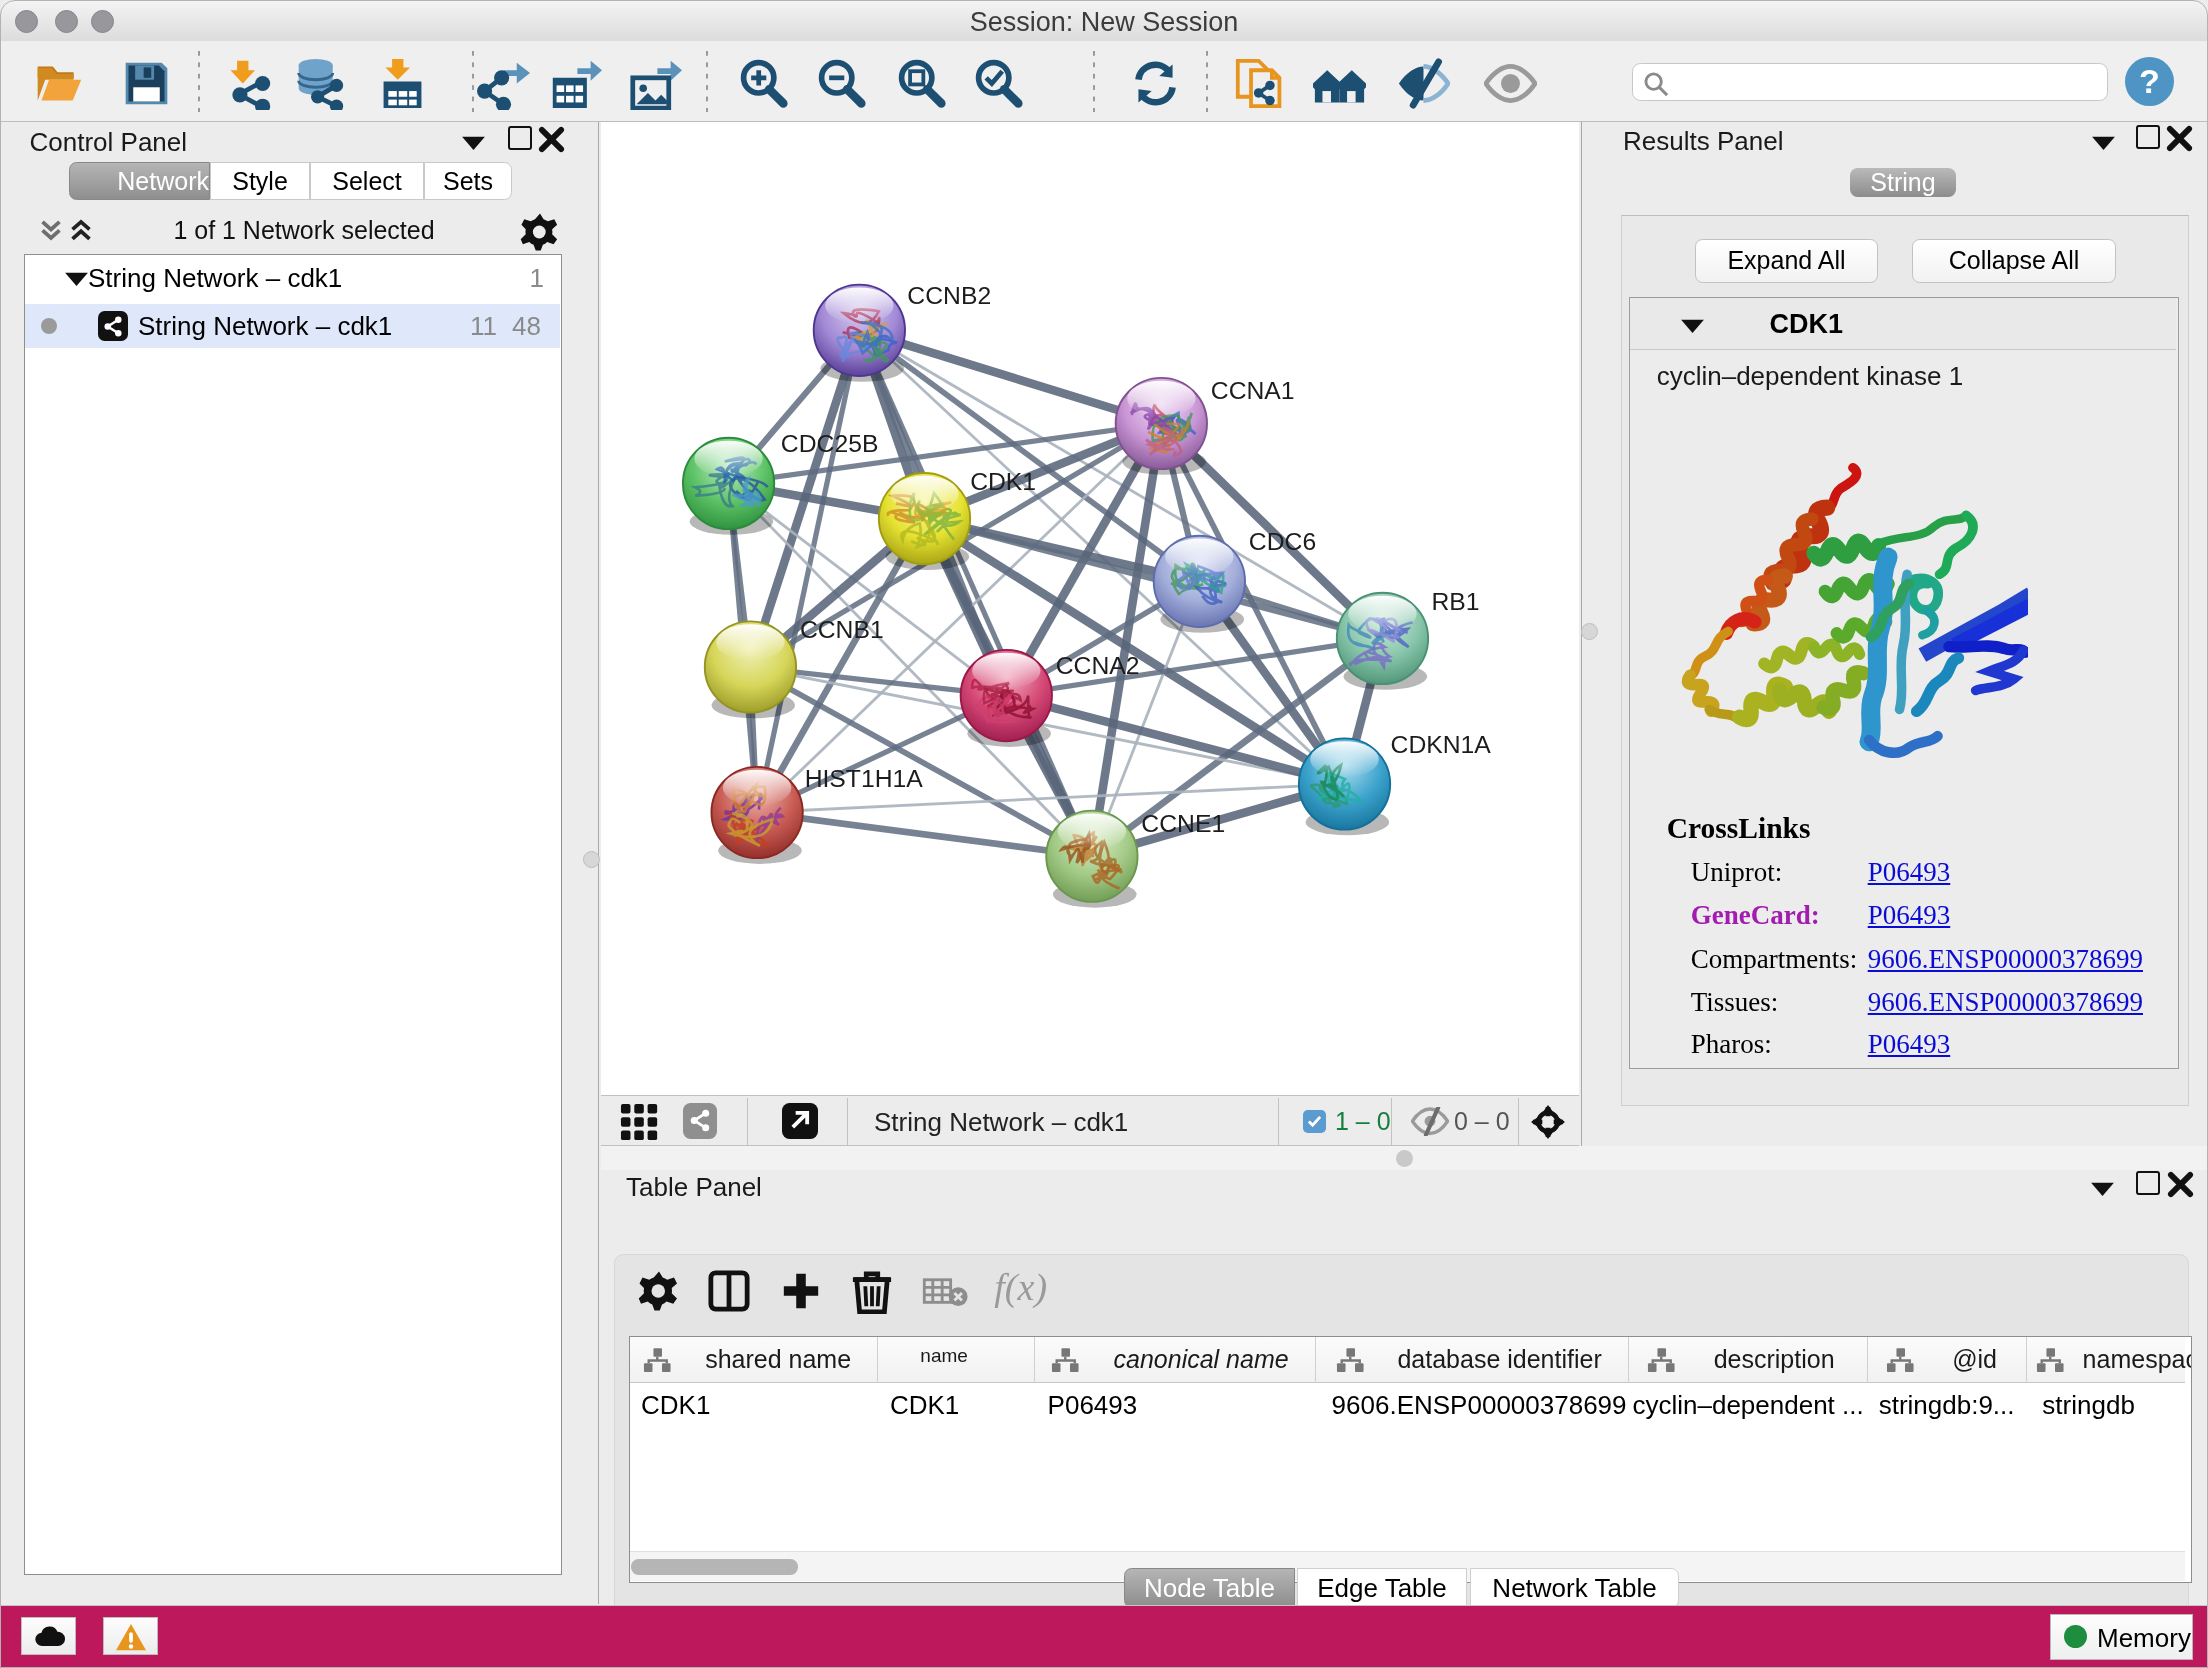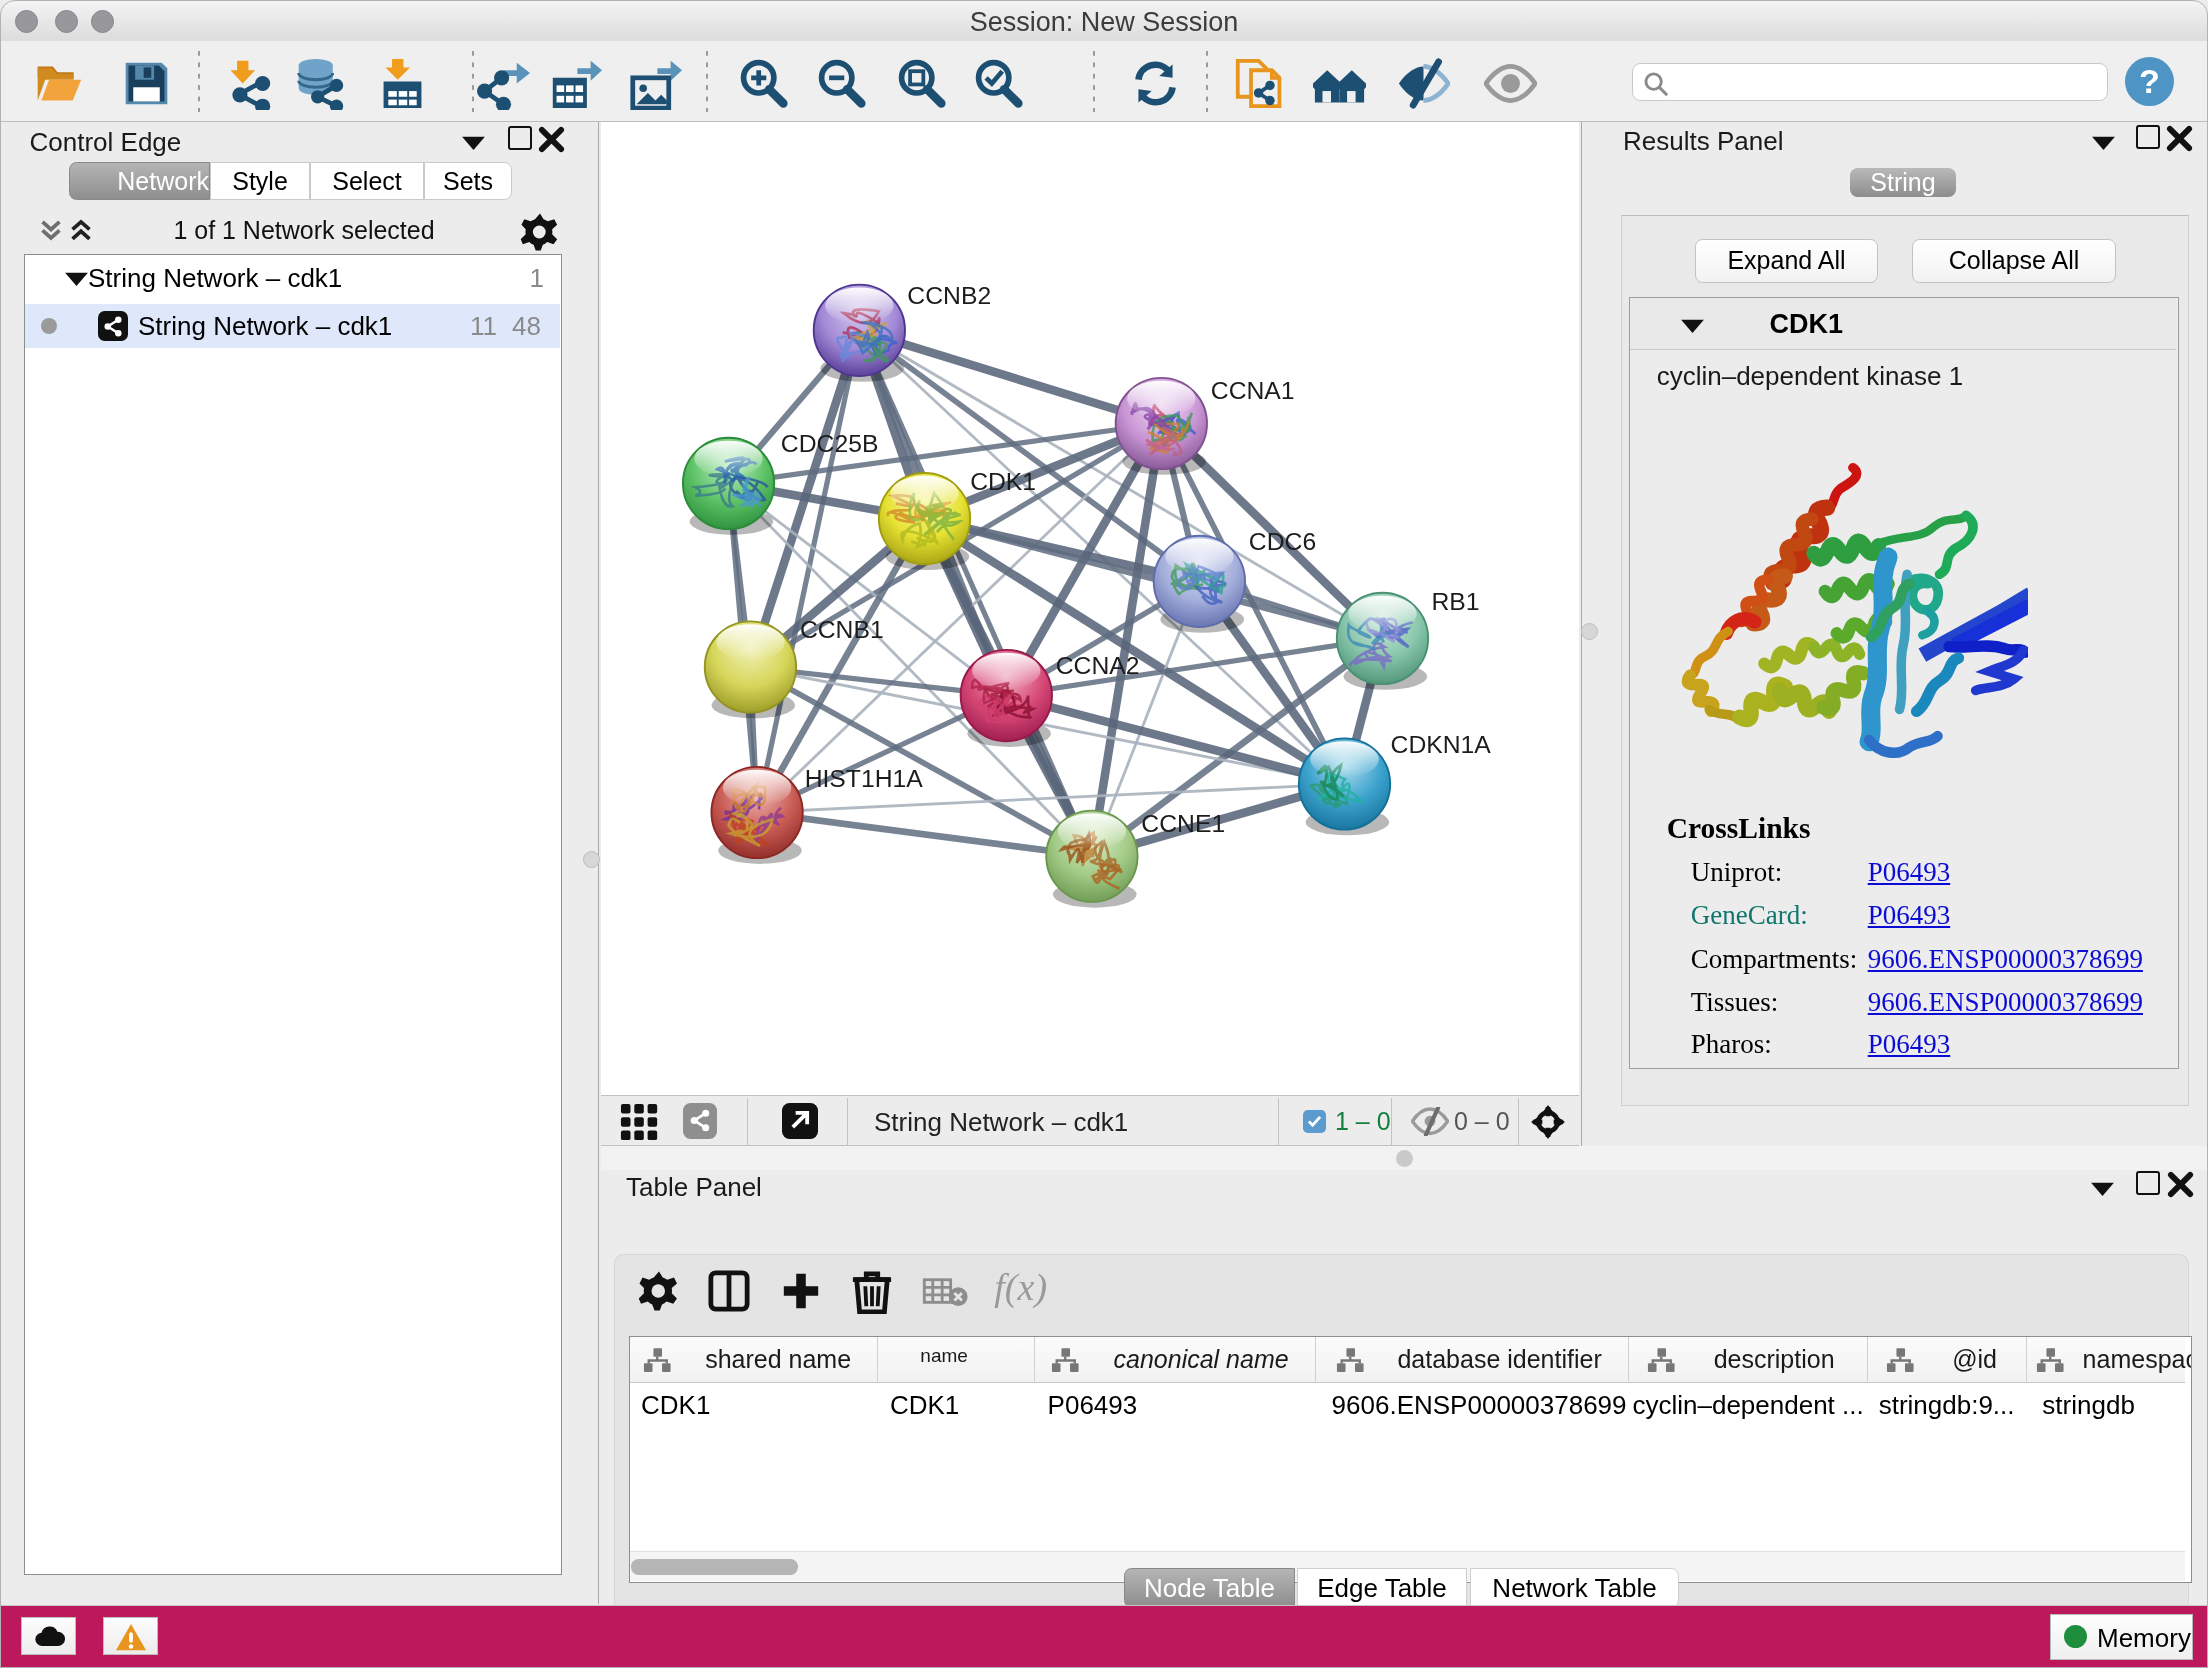--- a/index.html
+++ b/index.html
@@ -190,21 +190,21 @@
     </svg>
   <div id="searchbox">
       <svg width="27" height="27" viewBox="0 0 28 28">
         <circle cx="11" cy="11" r="8" fill="none" stroke="#8a8a8a" stroke-width="3"></circle>
         <path d="M17 17 L25 25" stroke="#8a8a8a" stroke-width="3"></path>
       </svg>
     </div>
   <div style="position:absolute;left:2125px;top:16px;width:49px;height:49px;border-radius:50%;background:#4e94c4;color:#fff;font-size:34px;font-weight:bold;text-align:center;line-height:49px;">?</div>
 </div>
 <div id="controlpanel" class="abs">
-  <div class="paneltitle" style="position:absolute;left:29.5px;top:4.8px;">Control Edge</div>
+  <div class="paneltitle" style="position:absolute;left:29.5px;top:4.8px;">Control Panel</div>
   <svg style="position:absolute;left:460px;top:11.4px;" width="27" height="19" viewBox="0 0 28 20">
       <path d="M2 4 L26 4 L14 18 Z" fill="#111"></path>
     </svg>
   <div style="position:absolute;left:508px;top:3.8px;width:24px;height:24px;border:2.9px solid #111;border-radius:2.9px;"></div>
   <svg style="position:absolute;left:538px;top:3.8px;" width="27" height="27" viewBox="0 0 28 28">
       <path d="M4 4 L24 24 M24 4 L4 24" stroke="#111" stroke-width="6" stroke-linecap="round"></path>
     </svg>
   <div class="tab tabsel" style="left:69px;top:40px;width:141px;border-radius:7.6px 0 0 7.6px;text-align:right;">Network</div>
   <div class="tab" style="left:210px;top:40px;width:100px;">Style</div>
   <div class="tab" style="left:310px;top:40px;width:114px;">Select</div>
@@ -612,21 +612,21 @@
             <path d="M290 196 C310 198 330 192 348 198 C358 202 364 196 370 202" stroke="#1020c8" stroke-width="12" fill="none"></path>
             <path d="M368 200 C362 214 346 216 332 222 L358 230 C346 240 330 238 318 242" stroke="#2038d0" stroke-width="10" fill="none"></path>
             <path d="M256 264 C270 254 266 240 280 232 C294 224 288 212 300 208" stroke="#1a88bc" stroke-width="12" fill="none"></path>
             <path d="M206 294 C216 308 236 312 248 302 C260 294 270 298 278 290" stroke="#2e70c8" stroke-width="11" fill="none"></path>
             <path d="M208 186 C222 178 216 164 230 156 C244 148 236 136 248 130" stroke="#30a060" stroke-width="11" fill="none"></path>
           </g>
         </svg>
       <div class="serif" style="position:absolute;left:37px;top:514px;font-size:29.5px;font-weight:bold;color:#000;">CrossLinks</div>
       <div class="serif" style="position:absolute;left:61px;top:559px;font-size:27px;color:#000;">Uniprot:</div>
         <div class="link" style="position:absolute;left:238px;top:559px;font-size:27px;">P06493</div>
-      <div class="serif" style="position:absolute;left:61px;top:602px;font-size:27px;color:#0f766e;">GeneCard:</div>
+      <div class="serif" style="position:absolute;left:61px;top:602px;font-size:27px;color:#a21caf;font-weight:bold;">GeneCard:</div>
         <div class="link" style="position:absolute;left:238px;top:602px;font-size:27px;">P06493</div>
       <div class="serif" style="position:absolute;left:61px;top:646px;font-size:27px;color:#000;">Compartments:</div>
         <div class="link" style="position:absolute;left:238px;top:646px;font-size:27px;">9606.ENSP00000378699</div>
       <div class="serif" style="position:absolute;left:61px;top:689px;font-size:27px;color:#000;">Tissues:</div>
         <div class="link" style="position:absolute;left:238px;top:689px;font-size:27px;">9606.ENSP00000378699</div>
       <div class="serif" style="position:absolute;left:61px;top:731px;font-size:27px;color:#000;">Pharos:</div>
         <div class="link" style="position:absolute;left:238px;top:731px;font-size:27px;">P06493</div>
     </div>
   </div>
 </div>

